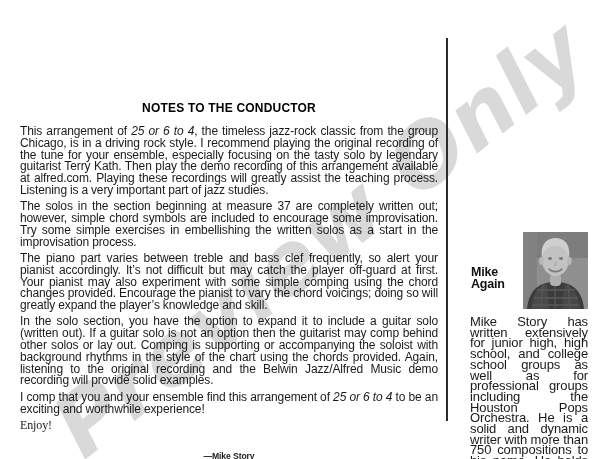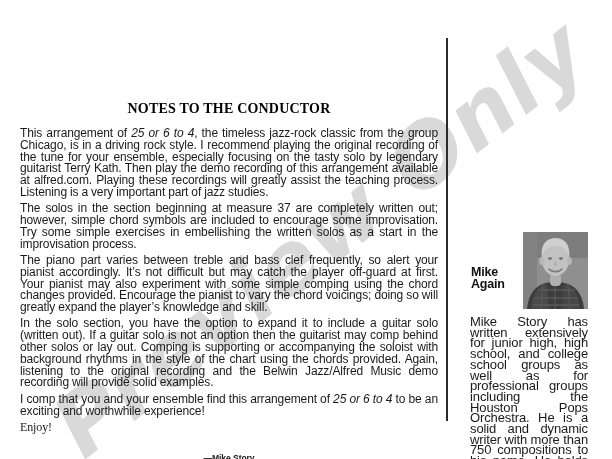--- a/index.html
+++ b/index.html
@@ -27,24 +27,23 @@
     user-select:none;
   }
   
   .notes{
     position:absolute;
     left:20px;top:101px;width:418px;
     z-index:1;
     color:#1a1a1a;
   }
   .notes-title{
-    font-size:14px;font-weight:bold;color:#000;
+    font-size:12px;font-weight:bold;color:#000;
     text-align:center;letter-spacing:.2px;
     margin:0 0 11px 0;
-    font-family:Liberation Serif, serif;
   }
   .para{
     font-size:12px;line-height:11.8px;
     letter-spacing:-.12px;word-spacing:-.2px;
     text-align:justify;
     margin:0 0 4.5px 0;
   }
   .para:last-of-type{margin-bottom:0;font-family:Liberation Serif, serif;}
   .signature{
     font-size:8.6px;font-weight:bold;color:#222;

